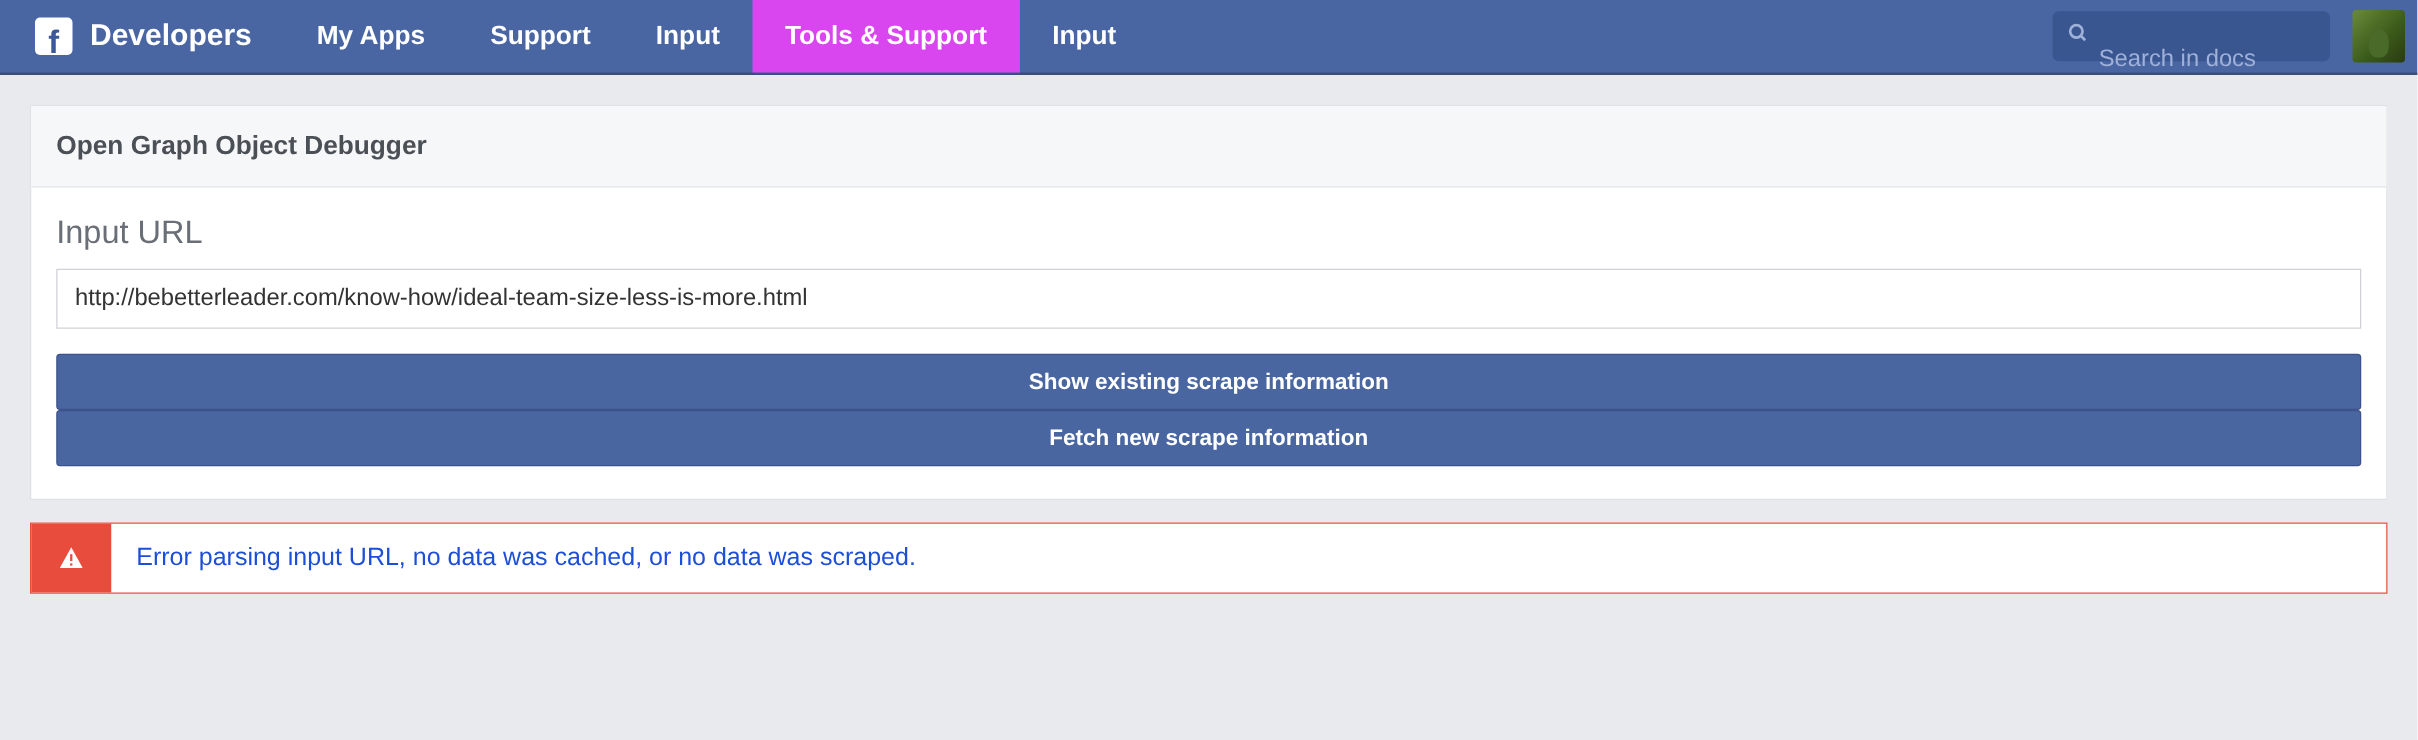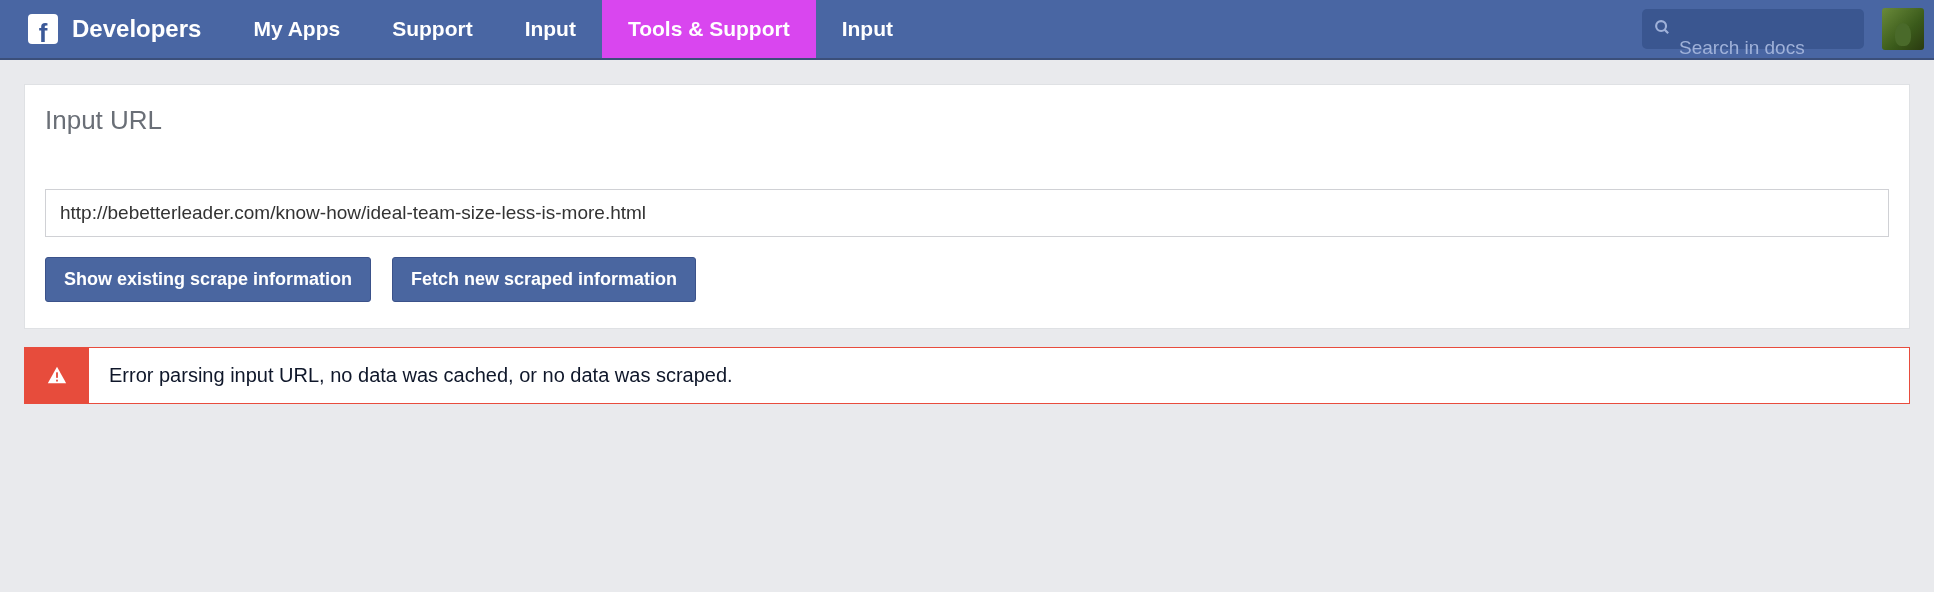--- a/index.html
+++ b/index.html
@@ -21,28 +21,28 @@
 .search-icon { margin-right: 8px; }
 .avatar { width: 42px; height: 42px; border-radius: 3px; margin: 0 10px 0 4px; align-self: center; background: linear-gradient(135deg,#6a8a3a 0%, #3a5a1a 60%, #2a3a10 100%); position: relative; overflow: hidden; }
 .avatar::after { content:""; position:absolute; left:30%; top:35%; width:40%; height:55%; background:#4a6a2a; border-radius:50% 50% 40% 40%; }
 
 
 .panel { background: #fff; margin: 24px 24px 18px 24px; border: 1px solid #dfe1e4; }
 .panel-head { background: #f6f7f8; border-bottom: 1px solid #e5e6e9; padding: 20px 20px; }
 .panel-head h1 { font-size: 21px; font-weight: bold; color: #4b4f56; }
 .panel-body { padding: 20px 20px 26px 20px; }
 .field-label { font-size: 26px; color: #6a6f77; margin-bottom: 14px; }
-.url-input { width: 100%; border: 1px solid #d0d1d5; padding: 12px 14px; font-size: 19px; color: #333; outline: none; margin-top: 39px; }
-.btn-row { margin-top: 20px; display: flex; gap: 21px; }
+.url-input { width: 100%; border: 1px solid #d0d1d5; padding: 12px 14px; font-size: 19px; color: #333; outline: none; }
+.btn-row { margin-top: 20px; display: flex; gap: 0; flex-direction: column; }
 .btn { background: #4a66a0; color: #fff; border: 1px solid #3b528a; border-radius: 3px; padding: 11px 18px; font-size: 18px; font-weight: bold; cursor: pointer; }
 
 
 .alert { margin: 0 24px 24px 24px; display: flex; align-items: stretch; border: 1px solid #e84c3d; background: #fff; }
 .alert-icon { width: 64px; background: #e74c3c; display: flex; align-items: center; justify-content: center; }
-.alert-msg { padding: 16px 20px; font-size: 20px; color: #0f172a; }
+.alert-msg { padding: 16px 20px; font-size: 20px; color: #1d4ed8; }
 </style>
 </head>
 <body>
 
 <div class="topbar">
   <div class="brand">
     <div class="brand-logo">
         <span class="brand-logo-f">f</span>
       </div>
     <span>Developers</span>
@@ -73,26 +73,29 @@
             <line x1="20" y1="20" x2="15" y2="15"></line>
           </svg>
       </span>
       <input type="text" placeholder="Search in docs" style="">
     </div>
   </div>
   <div class="avatar"></div>
 </div>
 
 <div class="panel">
+  <div class="panel-head">
+    <h1>Open Graph Object Debugger</h1>
+  </div>
   <div class="panel-body">
     <div class="field-label">Input URL</div>
     <input class="url-input" type="text" value="http://bebetterleader.com/know-how/ideal-team-size-less-is-more.html" style="">
     <div class="btn-row">
       <button class="btn">Show existing scrape information</button>
-      <button class="btn">Fetch new scraped information</button>
+      <button class="btn">Fetch new scrape information</button>
     </div>
   </div>
 </div>
 
 <div class="alert">
   <div class="alert-icon">
     <svg width="22" height="22" viewBox="0 0 24 24" fill="#fff">
         <path d="M12 2 L22 20 H2 Z" fill="#fff"></path>
         <rect x="11" y="8" width="2" height="6" fill="#e74c3c"></rect>
         <rect x="11" y="16" width="2" height="2" fill="#e74c3c"></rect>

